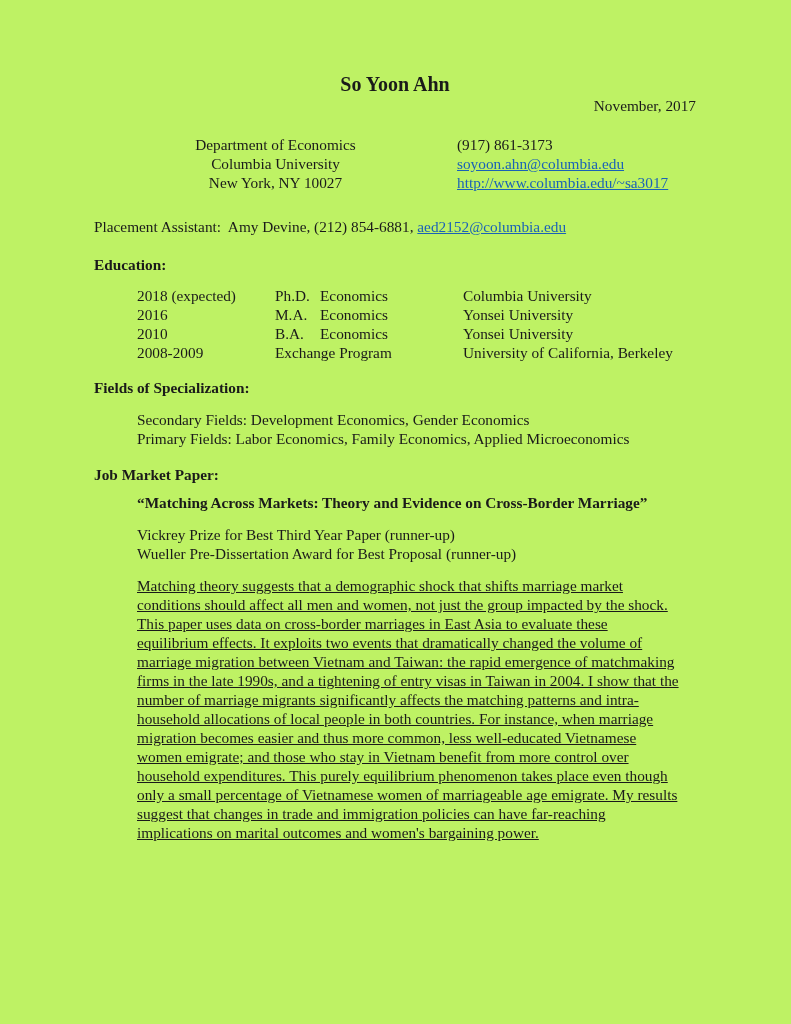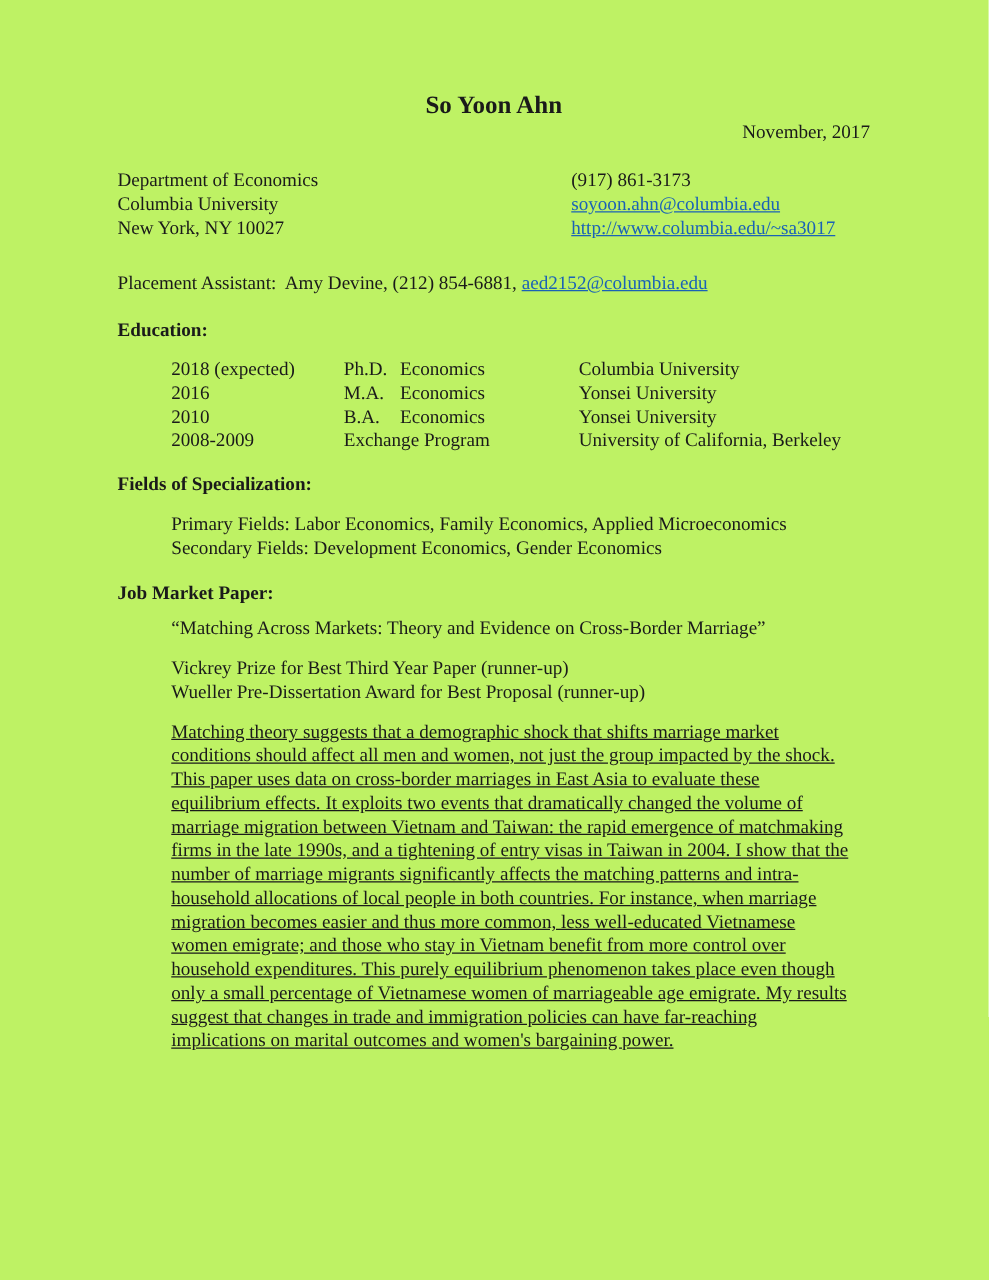--- a/index.html
+++ b/index.html
@@ -25,21 +25,21 @@
     font-weight: bold;
   }
   .doc-date {
     text-align: right;
     margin: 0;
   }
   .contact {
     display: flex;
     margin-top: 20px;
   }
-  .contact-left { width: 363px; }
+  .contact-left { width: 363px; text-align: center; }
   .contact-right { flex: 1; }
   .contact-left div, .contact-right div, .contact-right a { display: block; }
   a.link, span.link {
     color: #1a62b7;
     text-decoration: underline;
     cursor: pointer;
   }
   .placement { margin-top: 25px; }
   .placement p { margin: 0; }
   .section-heading {
@@ -52,21 +52,21 @@
   .edu-row { display: flex; margin-left: 43px; }
   .c-year { width: 138px; flex: none; }
   .c-degree { width: 188px; flex: none; display: flex; }
   .c-abbrev { min-width: 45px; white-space: nowrap; }
   .c-school { flex: 1; }
   .heading-fields { margin-top: 16px; }
   .indent { margin-left: 43px; }
   .fields-lines { margin-top: 13px; }
   .heading-jmp { margin-top: 17px; }
   .jmp-title {
-    font-weight: normal;
+    font-weight: bold;
     margin-top: 9px;
   }
   .awards { margin-top: 13px; }
   .abstract {
     width: 545px;
     margin: 13px 0 0 0;
     text-decoration: underline;
   }
 </style>
 </head>
@@ -125,22 +125,22 @@
       <span class="c-degree">
           <span class="c-abbrev">Exchange Program</span>
           <span></span>
         </span>
       <span class="c-school">University of California, Berkeley</span>
     </div>
   </div>
 
   <h2 class="section-heading heading-fields">Fields of Specialization:</h2>
   <div class="indent fields-lines">
+    <div>Secondary Fields: Development Economics, Gender Economics</div>
     <div>Primary Fields: Labor Economics, Family Economics, Applied Microeconomics</div>
-    <div>Secondary Fields: Development Economics, Gender Economics</div>
   </div>
 
   <h2 class="section-heading heading-jmp">Job Market Paper:</h2>
   <div class="indent">
     <div class="jmp-title">“Matching Across Markets: Theory and Evidence on Cross-Border Marriage”</div>
     <div class="awards">
       <div>Vickrey Prize for Best Third Year Paper (runner-up)</div>
       <div>Wueller Pre-Dissertation Award for Best Proposal (runner-up)</div>
     </div>
     <p class="abstract">Matching theory suggests that a demographic shock that shifts marriage market conditions should affect all men and women, not just the group impacted by the shock. This paper uses data on cross-border marriages in East Asia to evaluate these equilibrium effects. It exploits two events that dramatically changed the volume of marriage migration between Vietnam and Taiwan: the rapid emergence of matchmaking firms in the late 1990s, and a tightening of entry visas in Taiwan in 2004. I show that the number of marriage migrants significantly affects the matching patterns and intra-household allocations of local people in both countries. For instance, when marriage migration becomes easier and thus more common, less well-educated Vietnamese women emigrate; and those who stay in Vietnam benefit from more control over household expenditures. This purely equilibrium phenomenon takes place even though only a small percentage of Vietnamese women of marriageable age emigrate. My results suggest that changes in trade and immigration policies can have far-reaching implications on marital outcomes and women's bargaining power.</p>

